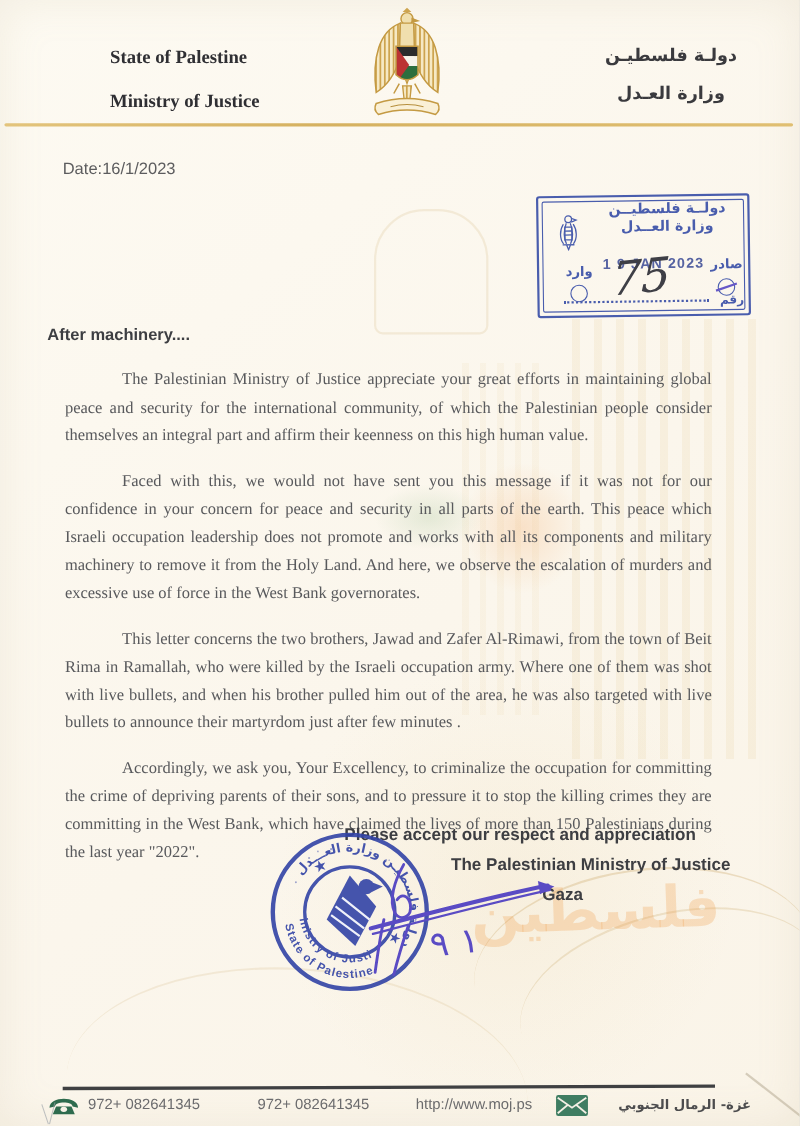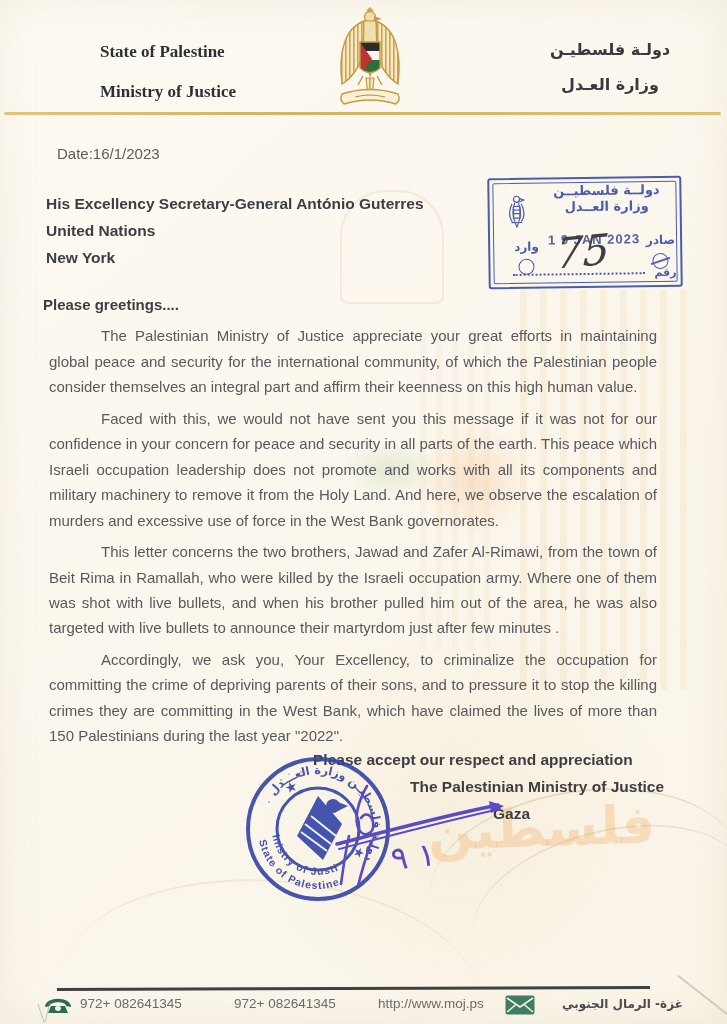--- a/index.html
+++ b/index.html
@@ -42,21 +42,21 @@
   .emblem { position:absolute; left:322px; top:6px; width:96px; height:104px; }
   .gold-line { position:absolute; left:4px; top:112px; width:717px; height:3px;
     background:linear-gradient(90deg,#e3c47c,#d5b160 40%,#e0bf72); border-radius:2px; }
   
   .date-line { position:absolute; left:57px; top:145px; font-size:15px; color:#5c5c5e; }
   .recipient { position:absolute; left:46px; top:190px; color:#3d3e42; font-weight:bold;
     font-size:15.5px; line-height:27px; }
   .letter-body { position:absolute; left:43px; top:292px; width:620px; color:#58595c;
     font-size:15px; line-height:25.45px; text-align:justify; }
   .salutation { font-weight:bold; color:#3d3e42; }
-  .letter-body p { margin:6px; text-indent:52px; }
+  .letter-body p { margin:16px; text-indent:52px;font-family:Liberation Serif, serif; }
   .closing { position:absolute; color:#3d3e42; font-weight:bold; font-size:15.5px; }
   .closing1 { left:313px; top:751px; }
   .closing2 { left:366px; top:778px;margin-left:44px; }
   .closing3 { left:493px; top:805px; }
   
   .rstamp { position:absolute; left:488px; top:177px; width:190px; height:107px;
     border:2.5px solid #3a50a8; border-radius:3px; transform:rotate(-0.8deg);
     color:#3a50a8; opacity:0.92; }
   .rstamp .inner-border { position:absolute; inset:3px; border:1px solid #3a50a8; border-radius:2px; }
   .rstamp-ar { position:absolute; left:56px; top:4px; width:122px; text-align:center;
@@ -147,25 +147,20 @@
   </svg>
 
   <div class="hdr-ar">
     <div>دولـة فلسطيـن</div>
     <div>وزارة العـدل</div>
   </div>
 
   <div class="gold-line"></div>
 
   <div class="date-line">Date:16/1/2023</div>
-  <div class="recipient">
-    <div>His Excellency Secretary-General António Guterres</div>
-    <div>United Nations</div>
-    <div>New York</div>
-  </div>
 
   <div class="rstamp">
     <div class="inner-border"></div>
     <svg class="rstamp-eagle" viewBox="0 0 30 38">
       <g fill="none" stroke="#3a50a8" stroke-width="1.3">
         <circle cx="15" cy="6" r="3.4"></circle>
         <path d="M18,5 L23,7 L18,9"></path>
         <path d="M10,11 C6,17 6,26 10,31"></path>
         <path d="M13,10 C10,17 10,26 13,31"></path>
         <path d="M20,11 C24,17 24,26 20,31"></path>
@@ -183,21 +178,21 @@
     <div class="rstamp-out">صادر</div>
     <div class="rstamp-in">وارد</div>
     <div class="rcircle out"></div>
     <div class="rcircle in"></div>
     <div class="rstamp-dots"></div>
     <div class="rstamp-raqam">رقم</div>
     <div class="hand75">75</div>
   </div>
 
   <div class="letter-body">
-    <div class="salutation">Please greetings....</div>
+    <div class="salutation">After machinery....</div>
     <p>The Palestinian Ministry of  Justice appreciate your great efforts  in maintaining global peace and security for the international community, of which the Palestinian people consider themselves an integral part and affirm their keenness on this high human value.</p>
     <p>Faced with this, we would not have sent you this message if it was not for our confidence in your concern for peace and security in all parts of the earth.  This peace which Israeli occupation leadership does not promote and works with all its components and military machinery to remove it from the Holy Land. And here, we observe the escalation of murders and excessive use of force in the West Bank governorates.</p>
     <p>This letter concerns the two brothers, Jawad and Zafer Al-Rimawi, from the town of Beit Rima in Ramallah, who were killed by the Israeli occupation army. Where one of them was shot with live bullets, and when his brother pulled him out of the area, he was also targeted with live bullets to announce their martyrdom just after few minutes .</p>
     <p>Accordingly, we ask you, Your Excellency, to criminalize the occupation for committing the crime of depriving parents of their sons, and to pressure it to stop the killing crimes they are committing in the West Bank, which have claimed the lives of more than 150 Palestinians during the last year "2022".</p>
   </div>
 
   <div class="closing closing1">Please accept our respect and appreciation</div>
   <div class="closing closing2">The Palestinian Ministry of Justice</div>
   <div class="closing closing3">Gaza</div>
 

